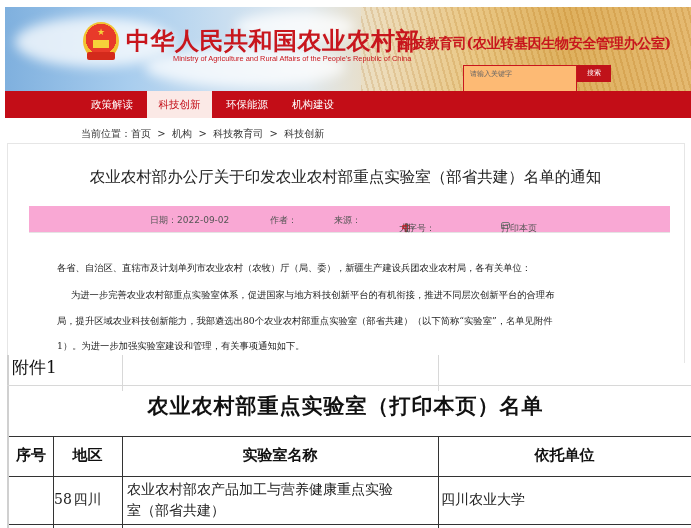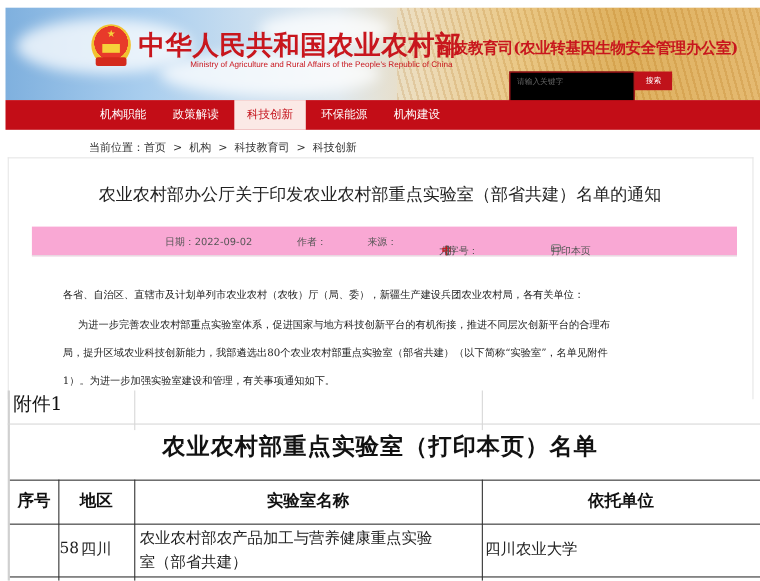--- a/index.html
+++ b/index.html
@@ -31,21 +31,21 @@
     position: absolute; left: 127px; top: 54px; font-size: 7.4px; color: #c8161d; white-space: nowrap;
     font-family: "Liberation Sans", sans-serif;
     margin-left: 46px;
   }
   .dept-title {
     position: absolute; left: 398px; top: 35px; font-size: 14px; font-weight: bold; color: #c8161d;
     font-family: "DejaVu Serif", serif; white-space: nowrap; letter-spacing: -0.3px;
   }
   .search-box {
     position: absolute; left: 463px; top: 65px; width: 114px; height: 32px;
-    background: #000000; border: 1px solid #c8161d; font-size: 7px; color: #666; padding: 3px 6px;
+    background: #fdba74; border: 1px solid #c8161d; font-size: 7px; color: #666; padding: 3px 6px;
   }
   .search-btn {
     position: absolute; left: 577px; top: 65px; width: 34px; height: 17px;
     background: #c0121a; color: #fff; font-size: 7px; text-align: center; line-height: 17px;
   }
 
   
   .nav {
     position: absolute; left: 5px; top: 91px; width: 686px; height: 27px; background: #c30d17;
     display: flex; align-items: stretch; padding-left: 74px;
@@ -126,21 +126,20 @@
   <div class="ribbon"></div>
 </div>
 <div class="site-title">中华人民共和国农业农村部</div>
 <div class="site-subtitle">Ministry of Agriculture  and  Rural  Affairs  of the People's Republic of China</div>
 <div class="dept-title">科技教育司(农业转基因生物安全管理办公室)</div>
 
 <div class="search-box">请输入关键字</div>
 <div class="search-btn">搜索</div>
 
 <div class="nav">
-  <div class="nav-item">机构职能</div>
   <div class="nav-item">政策解读</div>
   <div class="nav-item active">科技创新</div>
   <div class="nav-item">环保能源</div>
   <div class="nav-item">机构建设</div>
 </div>
 
 <div class="breadcrumb">
   <span>当前位置：</span><span>首页</span>&nbsp;&nbsp;&gt;&nbsp;&nbsp;<span>机构</span>&nbsp;&nbsp;&gt;&nbsp;&nbsp;<span>科技教育司</span>&nbsp;&nbsp;&gt;&nbsp;&nbsp;<span>科技创新</span>
 </div>
 

